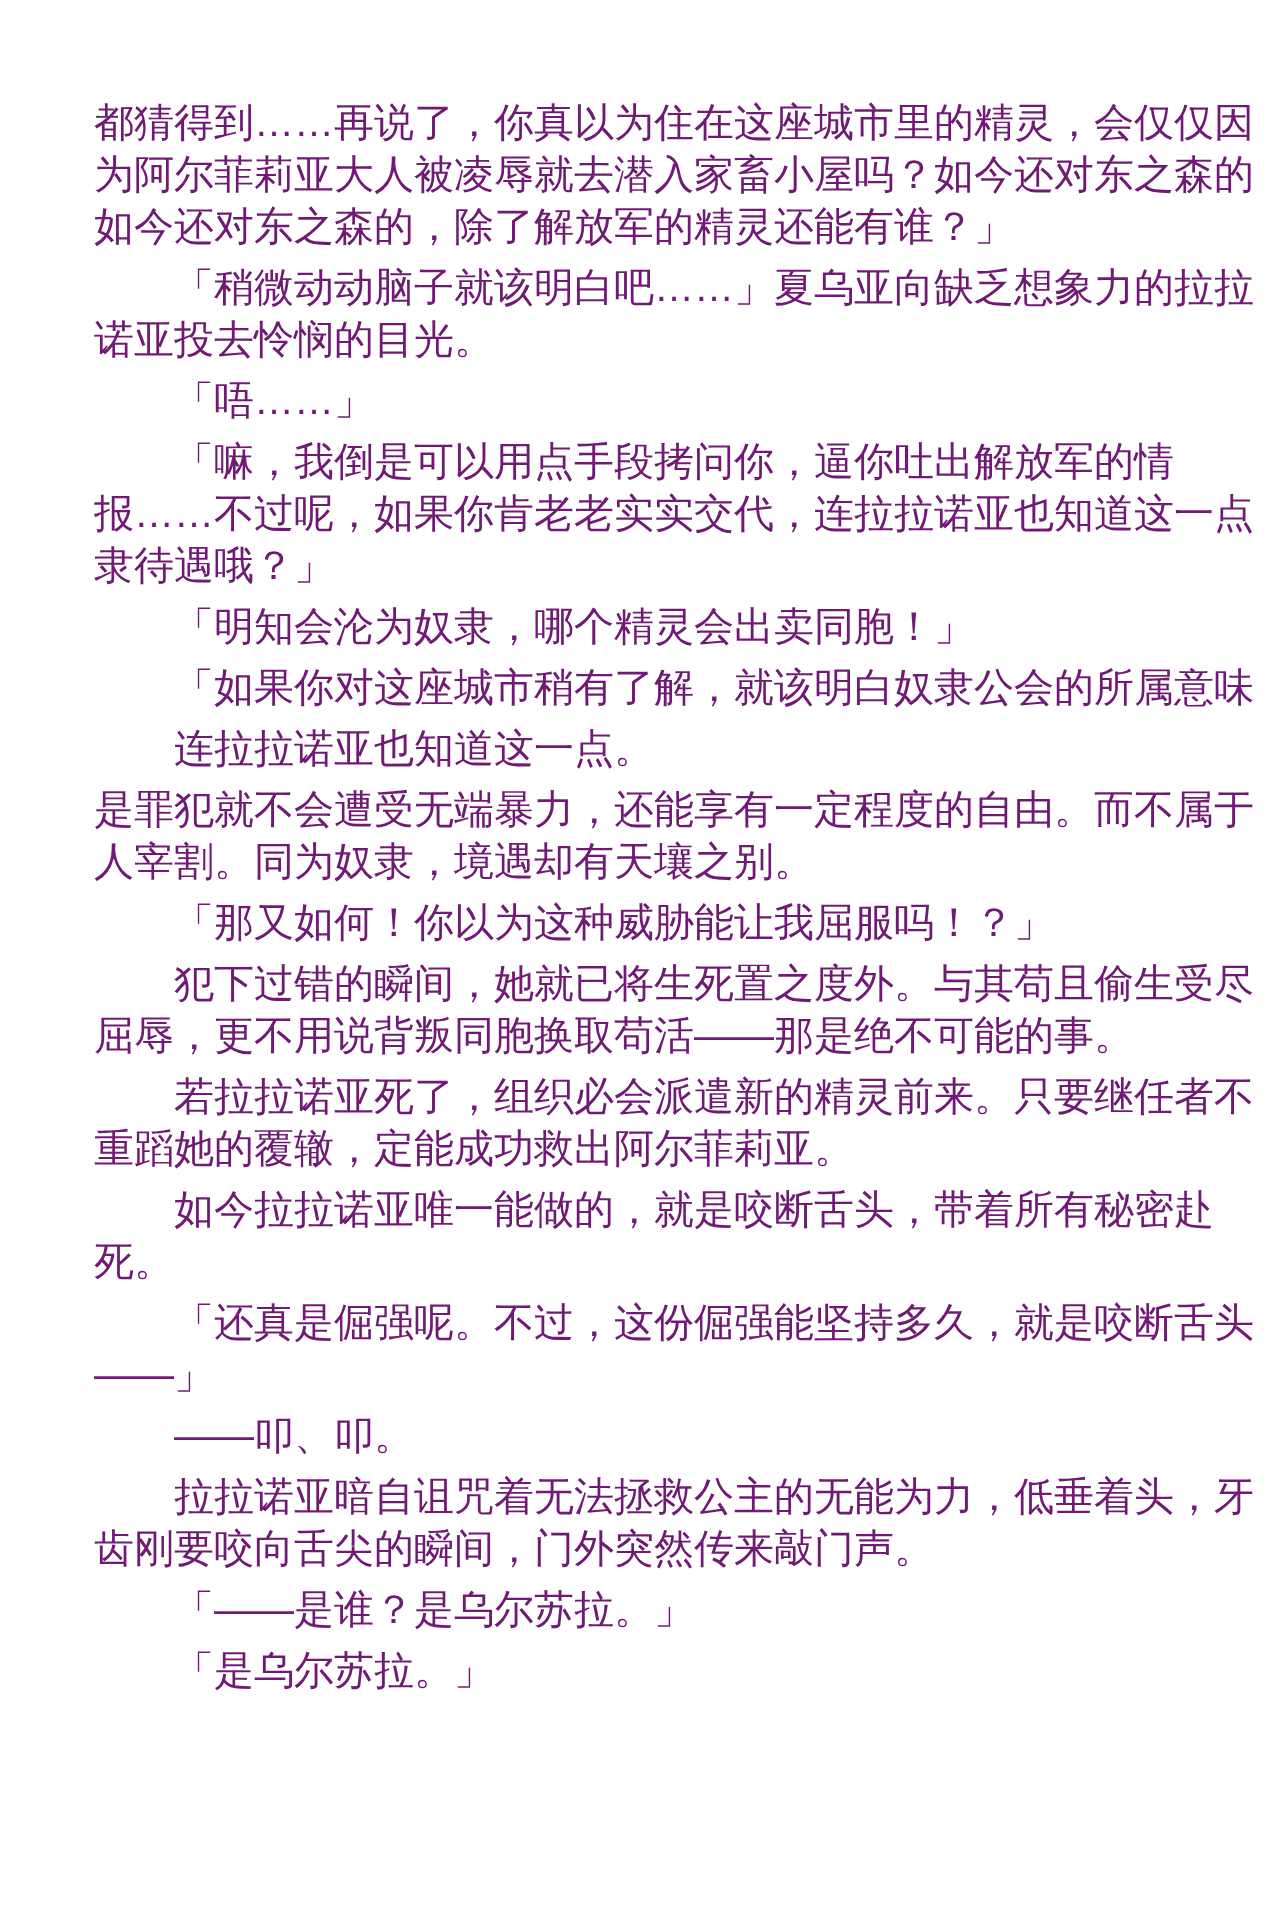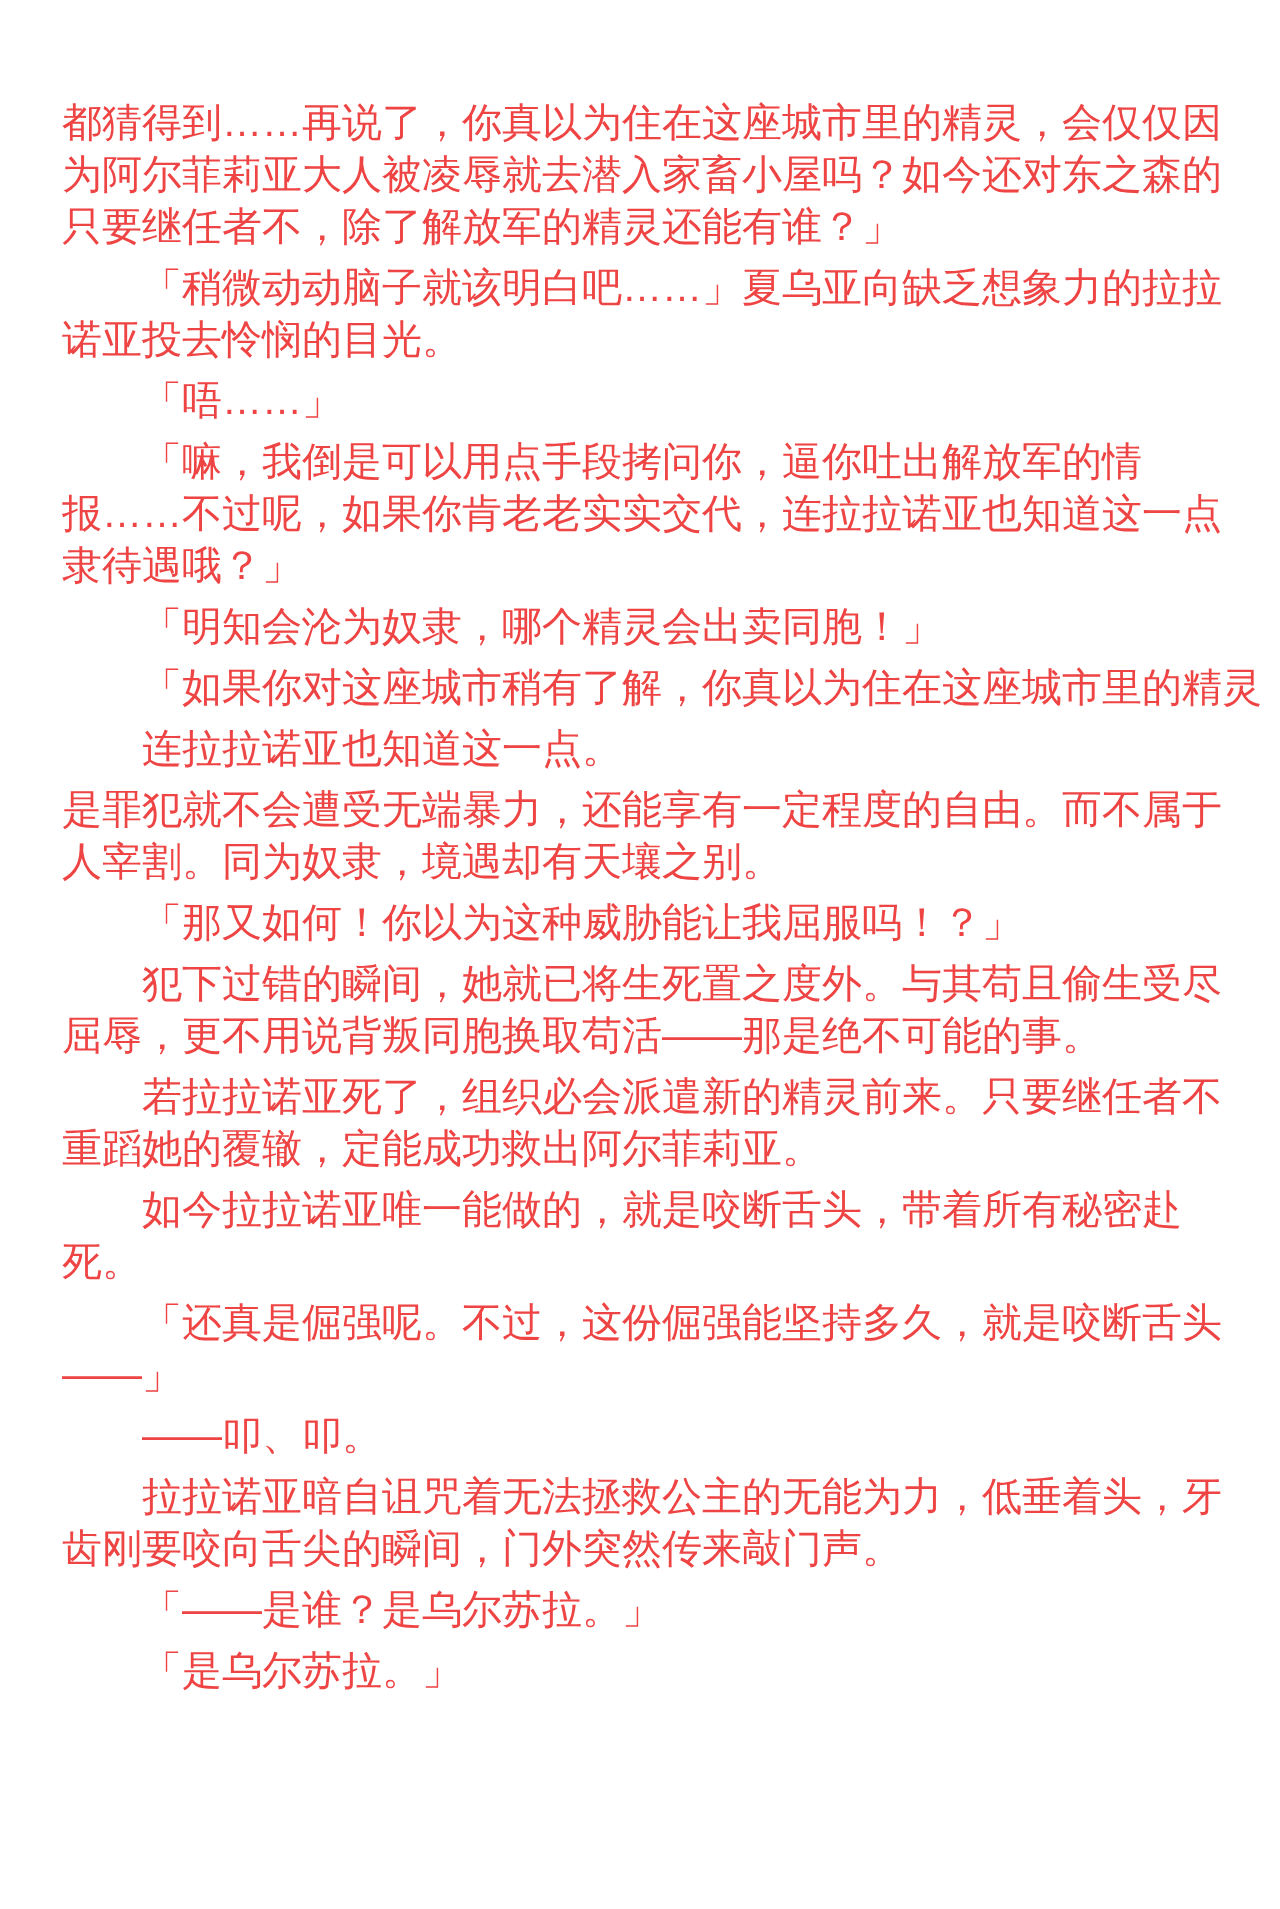--- a/index.html
+++ b/index.html
@@ -35,43 +35,43 @@
     white-space: nowrap;
   }
   .text-line.first-indent {
     text-indent: 2em;
   }
 </style>
 </head>
 <body>
 
 <div class="page">
-  <div class="text-column" style="color: #ef4444;">
+  <div class="text-column" style="color: #701a75; margin-left: 32px;">
       <div class="paragraph">
         <div class="text-line">都猜得到……再说了，你真以为住在这座城市里的精灵，会仅仅因</div>
         <div class="text-line">为阿尔菲莉亚大人被凌辱就去潜入家畜小屋吗？如今还对东之森的</div>
-        <div class="text-line">只要继任者不，除了解放军的精灵还能有谁？」</div>
+        <div class="text-line">如今还对东之森的，除了解放军的精灵还能有谁？」</div>
       </div>
       <div class="paragraph">
         <div class="text-line first-indent">「稍微动动脑子就该明白吧……」夏乌亚向缺乏想象力的拉拉</div>
         <div class="text-line">诺亚投去怜悯的目光。</div>
       </div>
       <div class="paragraph">
         <div class="text-line first-indent">「唔……」</div>
       </div>
       <div class="paragraph">
         <div class="text-line first-indent">「嘛，我倒是可以用点手段拷问你，逼你吐出解放军的情</div>
         <div class="text-line">报……不过呢，如果你肯老老实实交代，连拉拉诺亚也知道这一点</div>
         <div class="text-line">隶待遇哦？」</div>
       </div>
       <div class="paragraph">
         <div class="text-line first-indent">「明知会沦为奴隶，哪个精灵会出卖同胞！」</div>
       </div>
       <div class="paragraph">
-        <div class="text-line first-indent">「如果你对这座城市稍有了解，你真以为住在这座城市里的精灵</div>
+        <div class="text-line first-indent">「如果你对这座城市稍有了解，就该明白奴隶公会的所属意味</div>
       </div>
       <div class="paragraph">
         <div class="text-line first-indent">连拉拉诺亚也知道这一点。</div>
       </div>
       <div class="paragraph">
         <div class="text-line">是罪犯就不会遭受无端暴力，还能享有一定程度的自由。而不属于</div>
         <div class="text-line">人宰割。同为奴隶，境遇却有天壤之别。</div>
       </div>
       <div class="paragraph">
         <div class="text-line first-indent">「那又如何！你以为这种威胁能让我屈服吗！？」</div>

